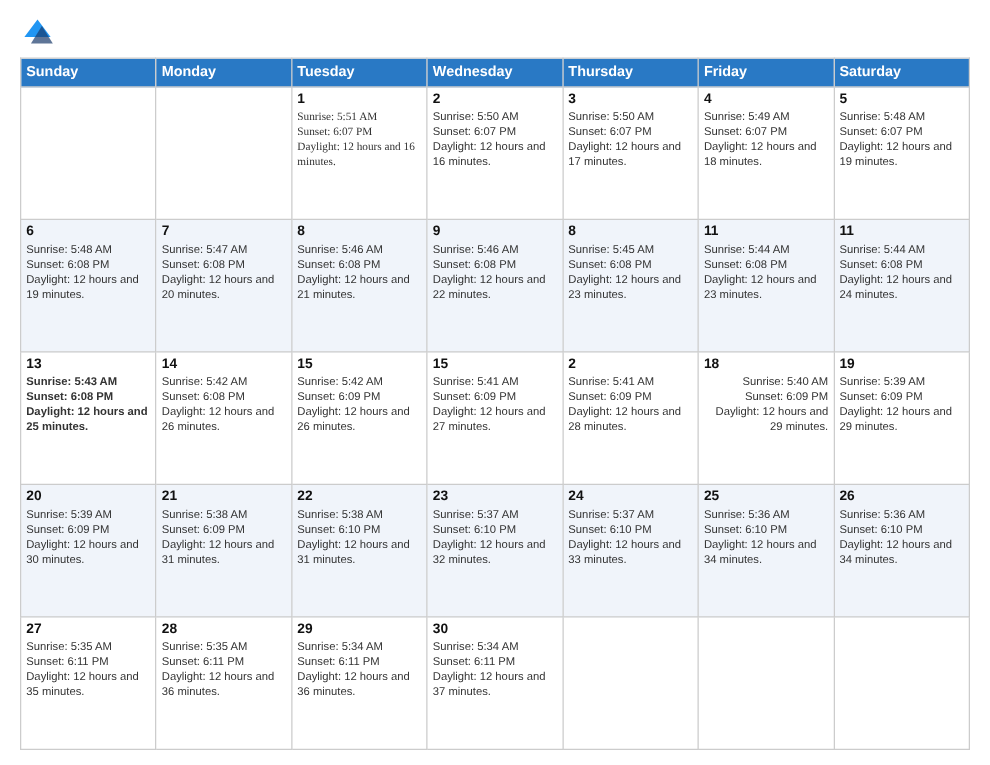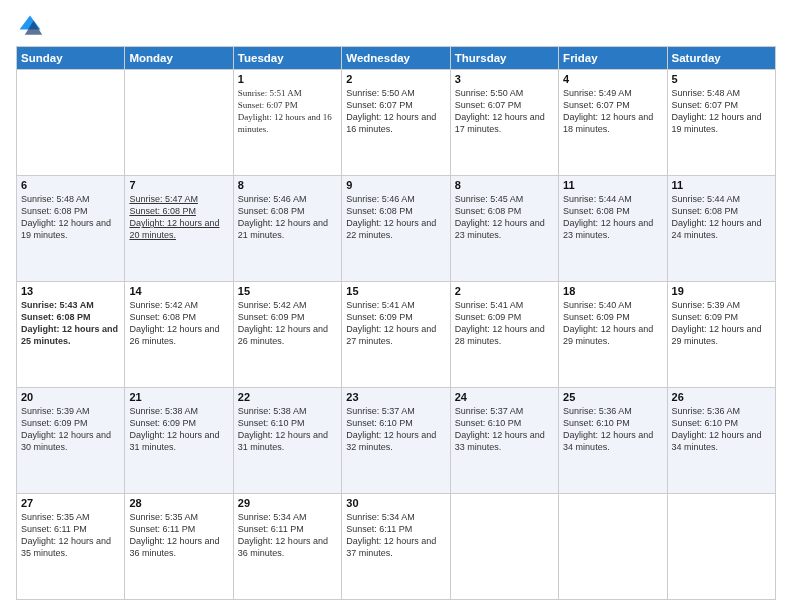--- a/index.html
+++ b/index.html
@@ -171,21 +171,21 @@
         </tr>
         <tr>
           <td>
             <span class="day-num">6</span>
             <div class="day-info" style="white-space: pre-line;">Sunrise: 5:48 AM
 Sunset: 6:08 PM
 Daylight: 12 hours and 19 minutes.</div>
           </td>
           <td>
             <span class="day-num">7</span>
-            <div class="day-info" style="white-space: pre-line; text-decoration: underline;">Sunrise: 5:47 AM
+            <div class="day-info" style="white-space: pre-line;">Sunrise: 5:47 AM
 Sunset: 6:08 PM
 Daylight: 12 hours and 20 minutes.</div>
           </td>
           <td>
             <span class="day-num">8</span>
             <div class="day-info" style="white-space: pre-line;">Sunrise: 5:46 AM
 Sunset: 6:08 PM
 Daylight: 12 hours and 21 minutes.</div>
           </td>
           <td>
@@ -239,21 +239,21 @@
 Daylight: 12 hours and 27 minutes.</div>
           </td>
           <td>
             <span class="day-num">2</span>
             <div class="day-info" style="white-space: pre-line;">Sunrise: 5:41 AM
 Sunset: 6:09 PM
 Daylight: 12 hours and 28 minutes.</div>
           </td>
           <td>
             <span class="day-num">18</span>
-            <div class="day-info" style="white-space: pre-line;">Sunrise: 5:40 AM
+            <div class="day-info" style="white-space: pre-line; text-align: right;">Sunrise: 5:40 AM
 Sunset: 6:09 PM
 Daylight: 12 hours and 29 minutes.</div>
           </td>
           <td>
             <span class="day-num">19</span>
             <div class="day-info" style="white-space: pre-line;">Sunrise: 5:39 AM
 Sunset: 6:09 PM
 Daylight: 12 hours and 29 minutes.</div>
           </td>
         </tr>

